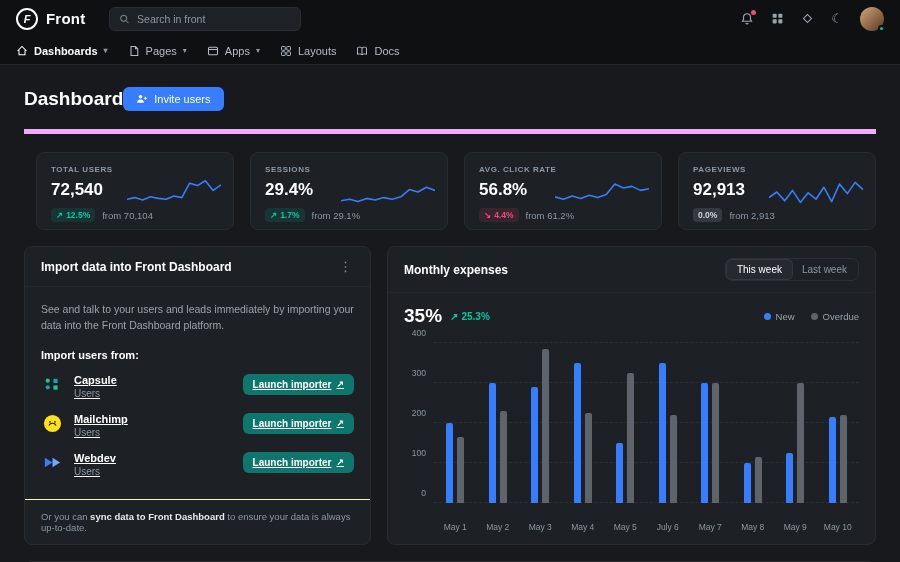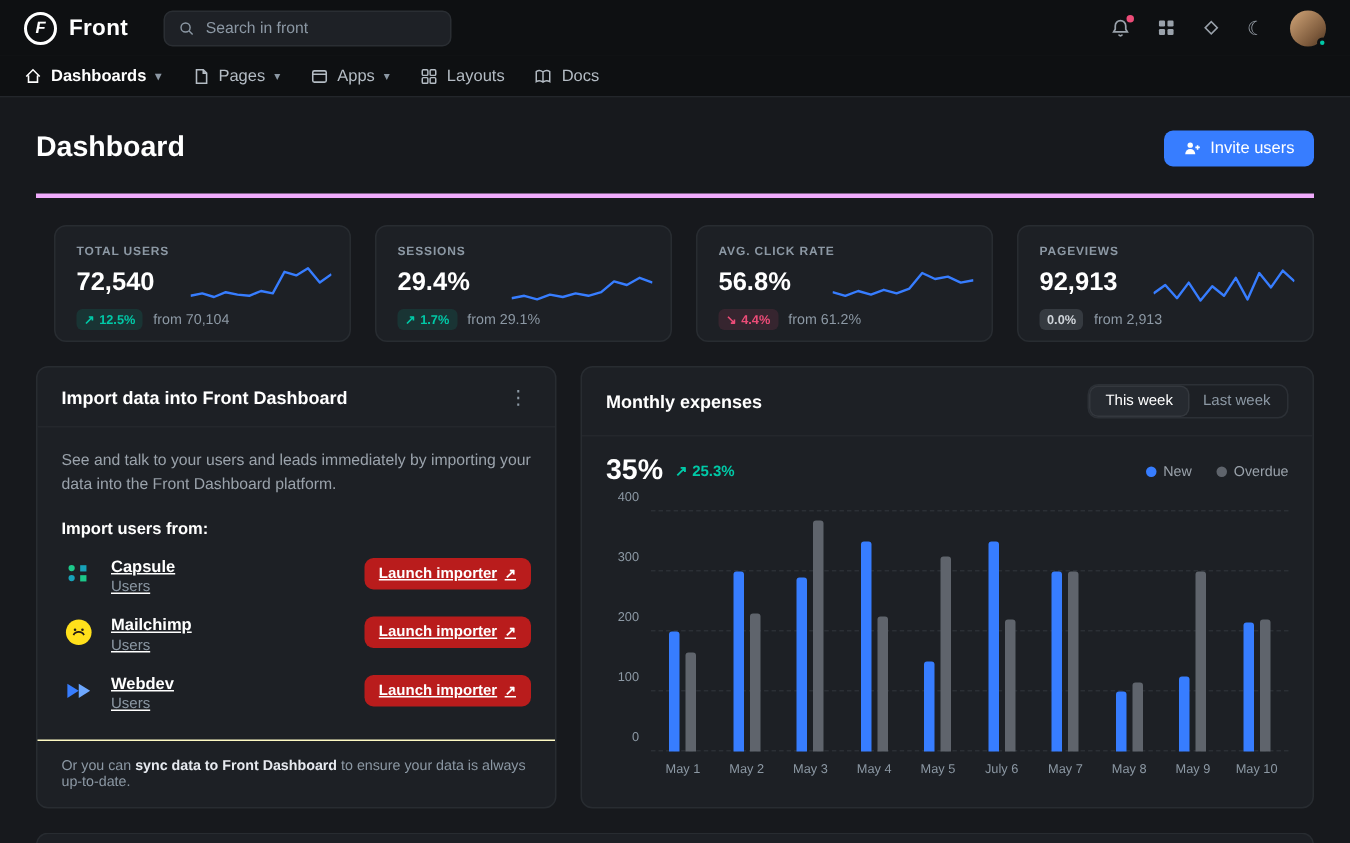--- a/index.html
+++ b/index.html
@@ -24,21 +24,21 @@
   .moon-glyph { font-size: 13px; line-height: 1; }
   .avatar { width: 24px; height: 24px; border-radius: 50%; background: linear-gradient(135deg, #d2a679, #7d5a3c 70%, #4a3522); position: relative; cursor: pointer; }
   .presence { position: absolute; bottom: -1px; right: -1px; width: 7px; height: 7px; background: #00c9a7; border: 2px solid #0e1012; border-radius: 50%; }
   
   .subnav { height: 28px; background: #0e1012; border-bottom: 1px solid #23262b; display: flex; align-items: center; gap: 20px; padding: 0 16px; font-size: 11px; color: #b4bcc4; }
   .subnav-item { display: flex; align-items: center; gap: 6px; cursor: pointer; }
   .subnav-item.active { color: #fff; font-weight: bold; }
   .chev { font-size: 8px; color: #8c98a4; }
   
   .page { padding: 0 24px; }
-  .page-header { display: flex; align-items: center; justify-content: space-between; padding: 22px 0 18px; border-bottom: 3px solid #f0abfc; }
+  .page-header { display: flex; align-items: center; padding: 22px 0 18px; border-bottom: 5px solid #f0abfc; }
   h1 { font-size: 19px; font-weight: bold; }
   .btn-primary { background: #377dff; color: #fff; border: none; border-radius: 6px; font-size: 11px; padding: 6px 13px; display: inline-flex; align-items: center; gap: 6px; font-family: inherit; cursor: pointer; }
   
   .stats { display: grid; grid-template-columns: repeat(4, 1fr); gap: 16px; margin-top: 18px; padding-left: 12px; }
   .stat-card { background: #1d2025; border: 1px solid #282c31; border-radius: 8px; padding: 12px 14px; position: relative; height: 78px; }
   .stat-label { font-size: 8px; letter-spacing: .07em; color: #8c98a4; font-weight: bold; }
   .stat-value { font-size: 17px; font-weight: bold; margin-top: 6px; }
   .stat-meta { display: flex; align-items: center; gap: 7px; margin-top: 8px; font-size: 9.5px; color: #8c98a4; }
   .badge { font-size: 8.5px; font-weight: bold; padding: 2px 5px; border-radius: 4px; display: inline-flex; align-items: center; gap: 3px; }
   .badge.up { color: #00c9a7; background: rgba(0,201,167,.12); }
@@ -51,21 +51,21 @@
   .card-header { display: flex; align-items: center; justify-content: space-between; padding: 11px 16px; border-bottom: 1px solid #24272c; min-height: 40px; }
   .card-title { font-size: 12px; font-weight: bold; }
   .kebab { color: #8c98a4; font-size: 13px; cursor: pointer; padding: 0 2px; }
   .import-body { padding: 14px 16px 4px; flex: 1; }
   .import-desc { font-size: 10.5px; color: #9aa2ab; line-height: 1.55; }
   .import-subtitle { font-size: 11px; font-weight: bold; margin: 15px 0 13px; }
   .import-row { display: flex; align-items: flex-start; gap: 11px; margin-bottom: 14px; text-decoration: underline; }
   .import-ic { width: 22px; height: 22px; display: flex; align-items: center; justify-content: center; }
   .import-name { font-size: 11px; font-weight: bold; }
   .import-type { font-size: 10px; color: #8c98a4; margin-top: 2px; }
-  .btn-launch { margin-left: auto; background: #b91c1c; color: #fff; border: none; border-radius: 6px; font-size: 10px; font-weight: bold; padding: 5px 10px; display: inline-flex; gap: 5px; align-items: center; font-family: inherit; cursor: pointer; }
+  .btn-launch { margin-left: auto; background: #0f766e; color: #fff; border: none; border-radius: 6px; font-size: 10px; font-weight: bold; padding: 5px 10px; display: inline-flex; gap: 5px; align-items: center; font-family: inherit; cursor: pointer; }
   .ext { font-size: 9px; }
   .import-footer { border-top: 1px solid #fef9c3; padding: 11px 16px; font-size: 9.5px; color: #8c98a4; }
   .import-footer b { color: #e7eaf0; }
   
   .seg { display: flex; border: 1px solid #2c3036; border-radius: 7px; padding: 1px; }
   .seg button { background: transparent; color: #8c98a4; font-size: 10px; padding: 4px 10px; border: none; border-radius: 5px; font-family: inherit; cursor: pointer; }
   .seg button.active { background: #262a30; color: #fff; box-shadow: 0 0 0 1px #34383e; }
   
   .expenses-body { padding: 12px 16px 12px; flex: 1; display: flex; flex-direction: column; }
   .exp-top { display: flex; align-items: center; }
@@ -74,21 +74,21 @@
   .legend { margin-left: auto; display: flex; gap: 16px; font-size: 9.5px; color: #9aa2ab; align-items: center; }
   .legend-item { display: inline-flex; align-items: center; cursor: pointer; }
   .legend-dot { width: 7px; height: 7px; border-radius: 50%; display: inline-block; margin-right: 5px; }
   .chart-area { margin-top: 16px; position: relative; padding-left: 30px; flex: 1; }
   .plot { position: relative; height: 160px; }
   .gridline { position: absolute; left: 0; right: 0; border-top: 1px dashed #2b2f35; }
   .ytick { position: absolute; right: calc(100% + 8px); transform: translateY(-50%); font-size: 8.5px; color: #8c98a4; }
   .groups { position: absolute; inset: 0; display: flex; align-items: flex-end; }
   .group { flex: 1; display: flex; justify-content: center; align-items: flex-end; gap: 4px; height: 100%; }
   .bar { width: 7px; border-radius: 2px 2px 0 0; }
-  .xlabels { display: flex; margin-top: 6px; }
+  .xlabels { display: flex; margin-top: 19px; }
   .xlabel { flex: 1; text-align: center; font-size: 8.5px; color: #8c98a4; }
   
   .partial-card { margin: 16px 24px 0; height: 26px; background: #1d2025; border: 1px solid #282c31; border-bottom: none; border-radius: 8px 8px 0 0; }
   svg.ic { display: block; }
 </style>
 </head>
 <body>
 
 <header class="topbar">
   <div class="brand">

